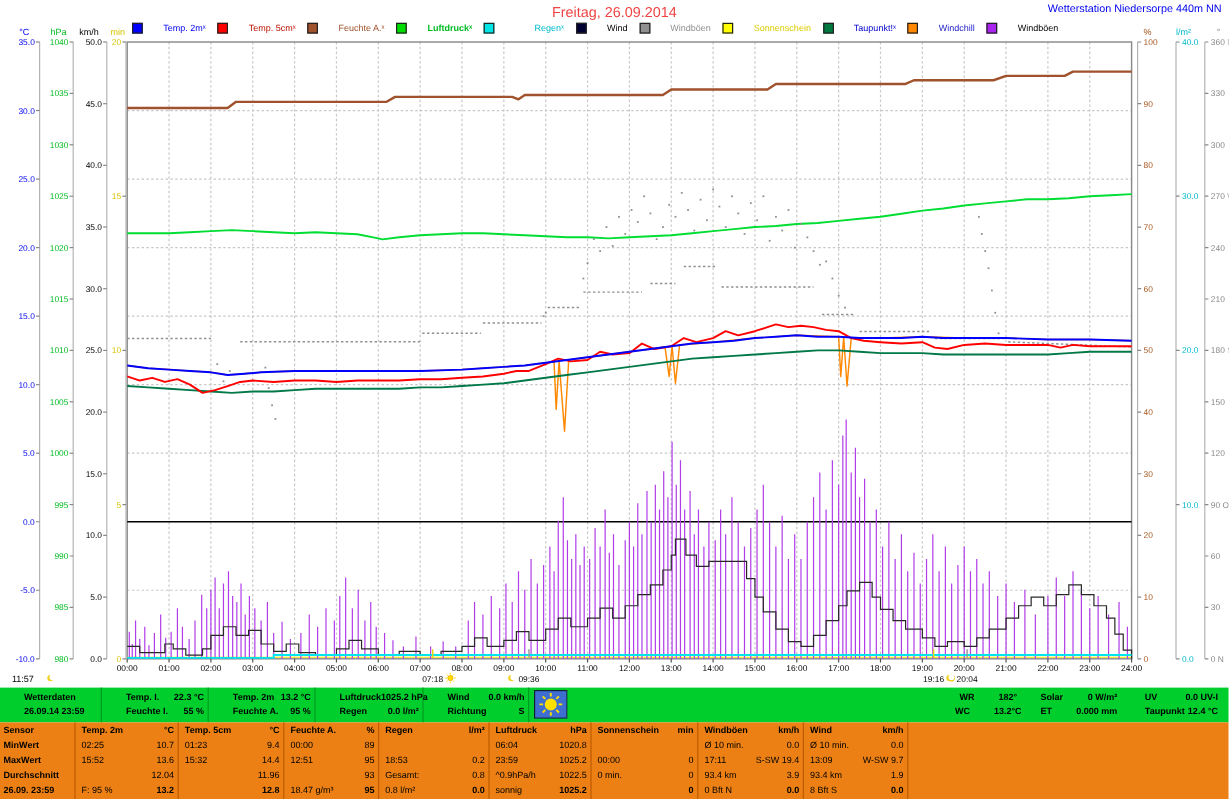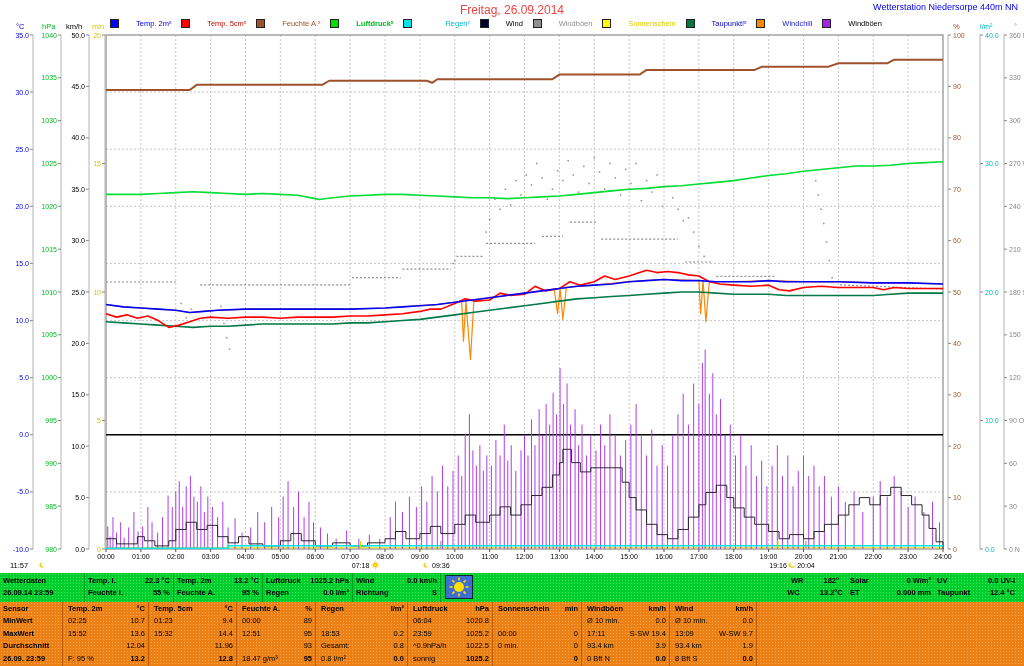--- a/index.html
+++ b/index.html
@@ -13,21 +13,21 @@
   .legend-item{display:flex;align-items:center;gap:17px;white-space:nowrap;}
   .legend-sq{width:7px;height:7px;border:1px solid #222;display:inline-block;}
   svg{position:absolute;top:0;left:0;}
   .greenbar{position:absolute;top:573px;left:0;width:1024px;height:29px;
             background:#00CE2C;font-size:7.5px;font-weight:bold;color:#000;
             background-image:radial-gradient(rgba(150,255,170,0.45) 22%, transparent 23%);
             background-size:3px 3px;}
   .gcol{position:absolute;top:0;height:29px;border-right:1px solid #009C20;
         padding:2px 3px;box-sizing:border-box;}
   .gcol.noborder{border-right:none;}
-  .grow{display:flex;justify-content:space-between;height:12px;line-height:12px;white-space:nowrap;}
+  .grow{display:flex;justify-content:space-between;height:12px;line-height:12px;white-space:nowrap;margin-left:17px;}
   .grow.inline{justify-content:center;gap:20px;}
   .orangebar{position:absolute;top:602px;left:0;width:1024px;height:68px;
              background:#EC8014;font-size:7.5px;color:#000;
              background-image:radial-gradient(rgba(255,210,150,0.5) 22%, transparent 23%);
              background-size:3px 3px;}
   .ocol{position:absolute;top:0;height:64px;border-right:1px solid #C05A00;
         padding:1px 3px;box-sizing:border-box;}
   .orow{display:flex;justify-content:space-between;height:12.4px;line-height:12.4px;white-space:nowrap;}
   .bold{font-weight:bold;}
   .wicon{position:absolute;left:445px;top:2px;width:28px;height:24px;}

